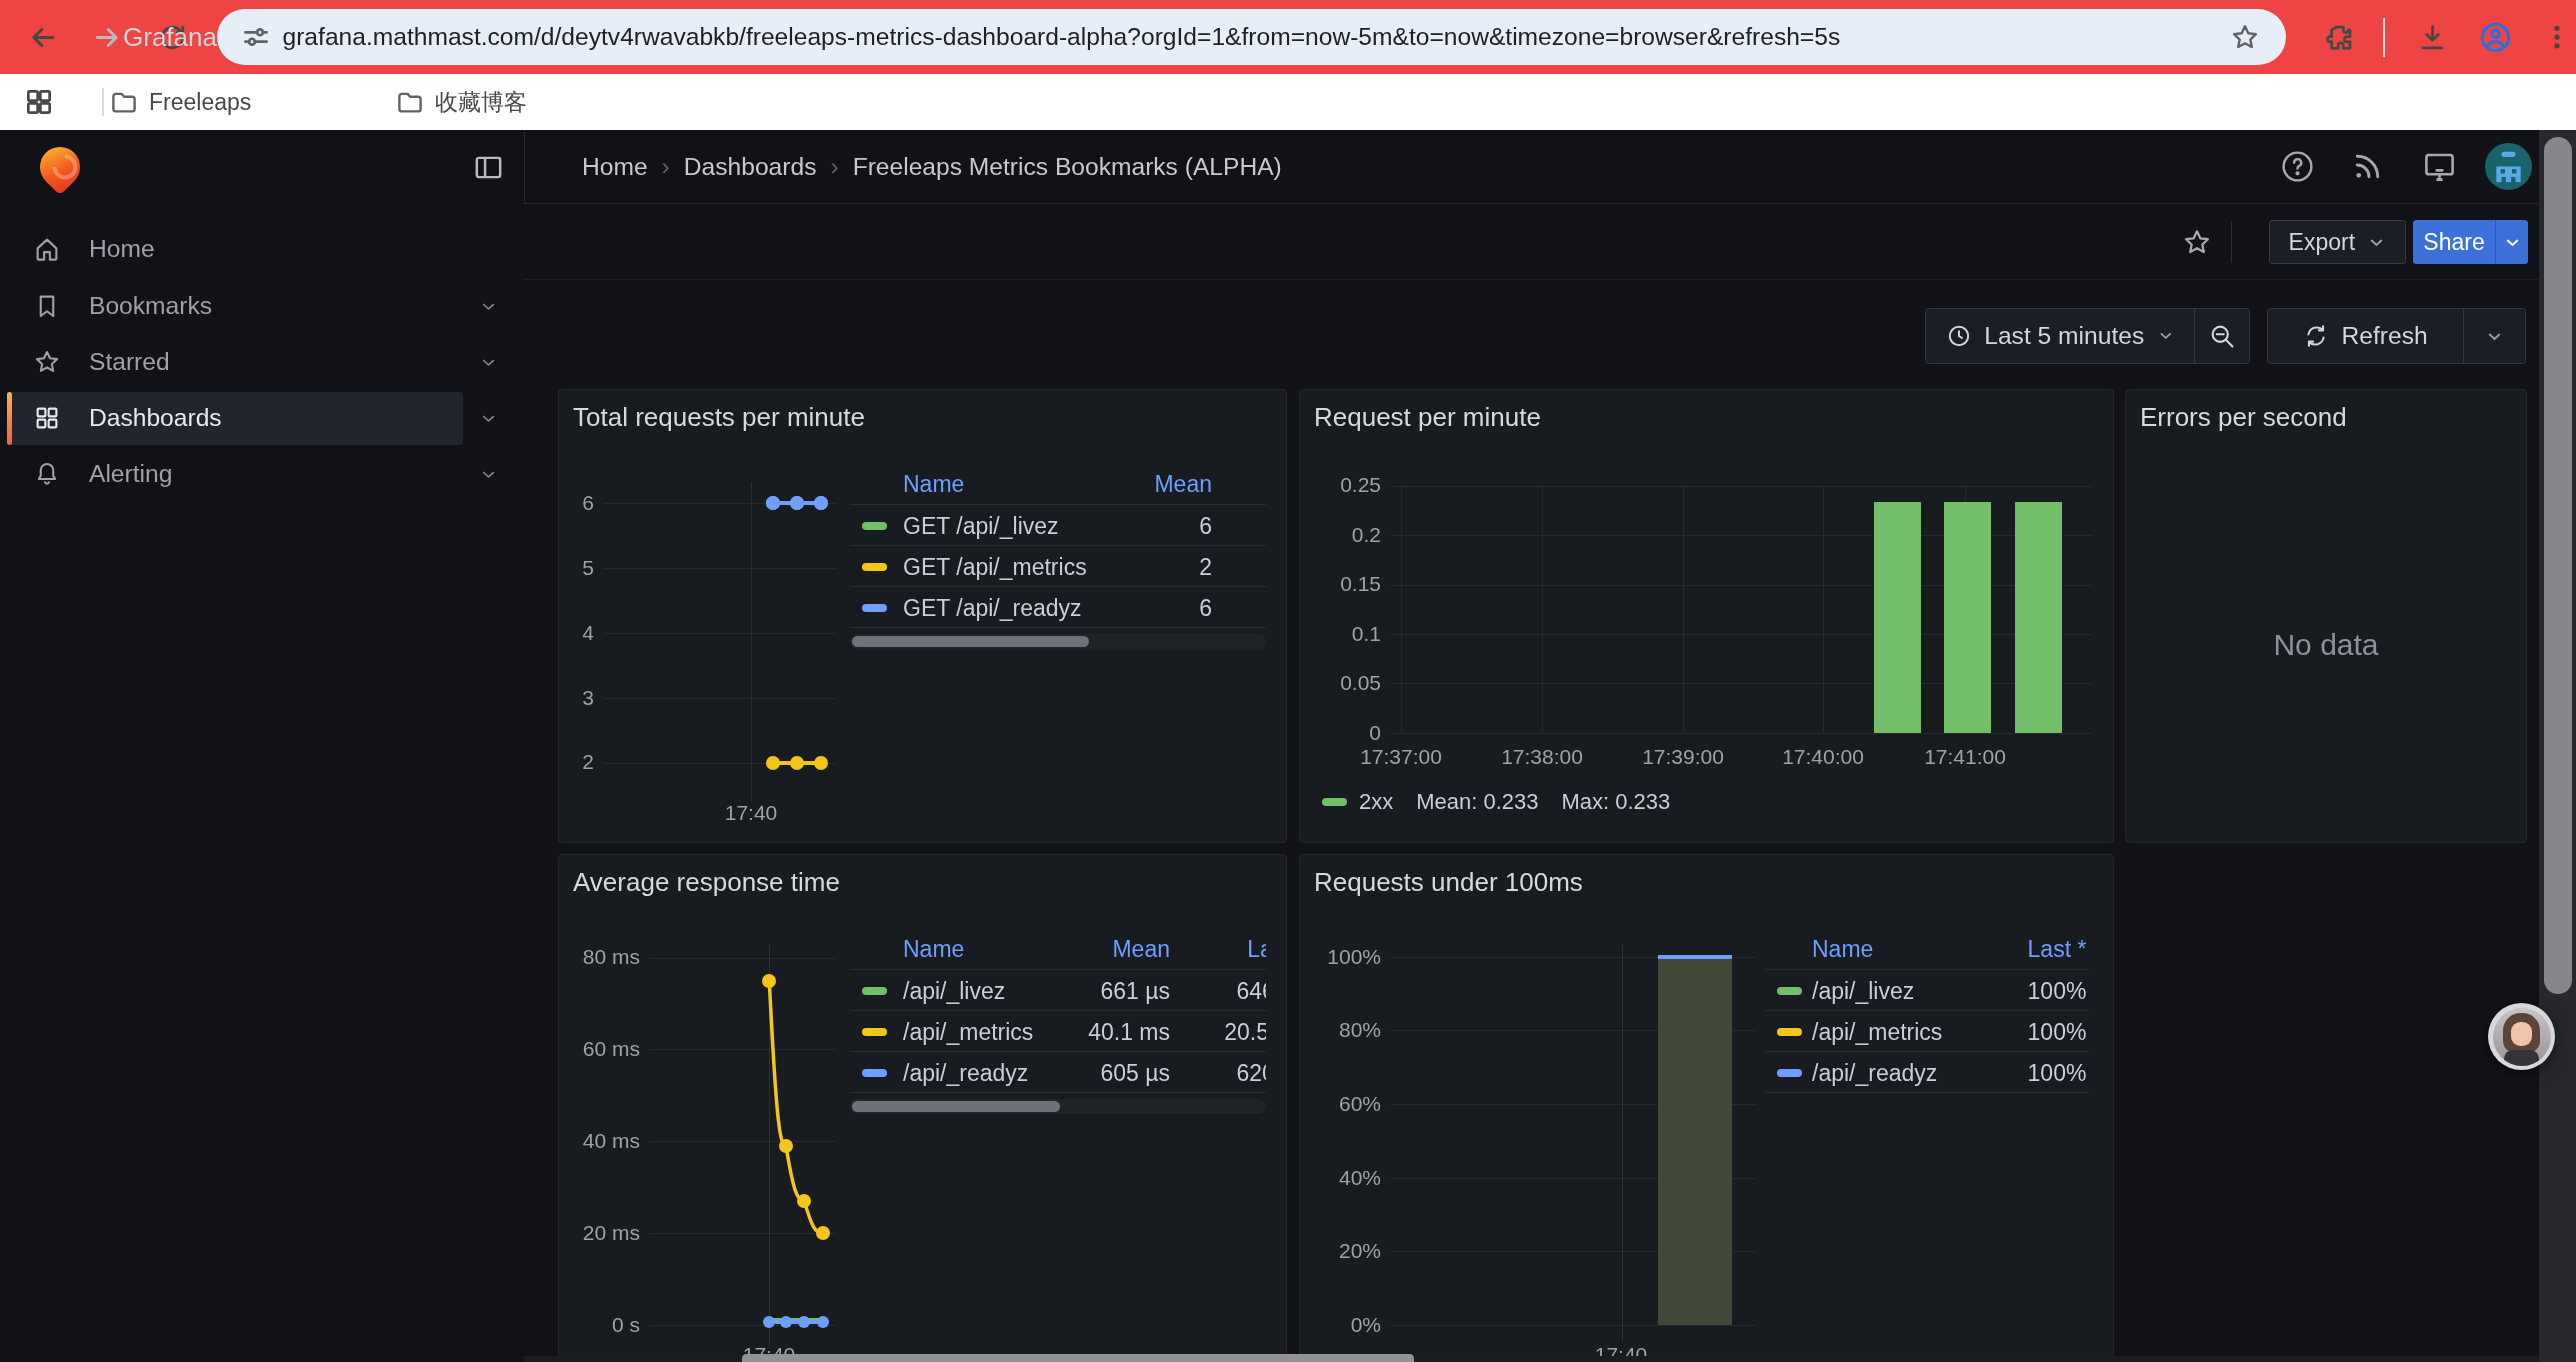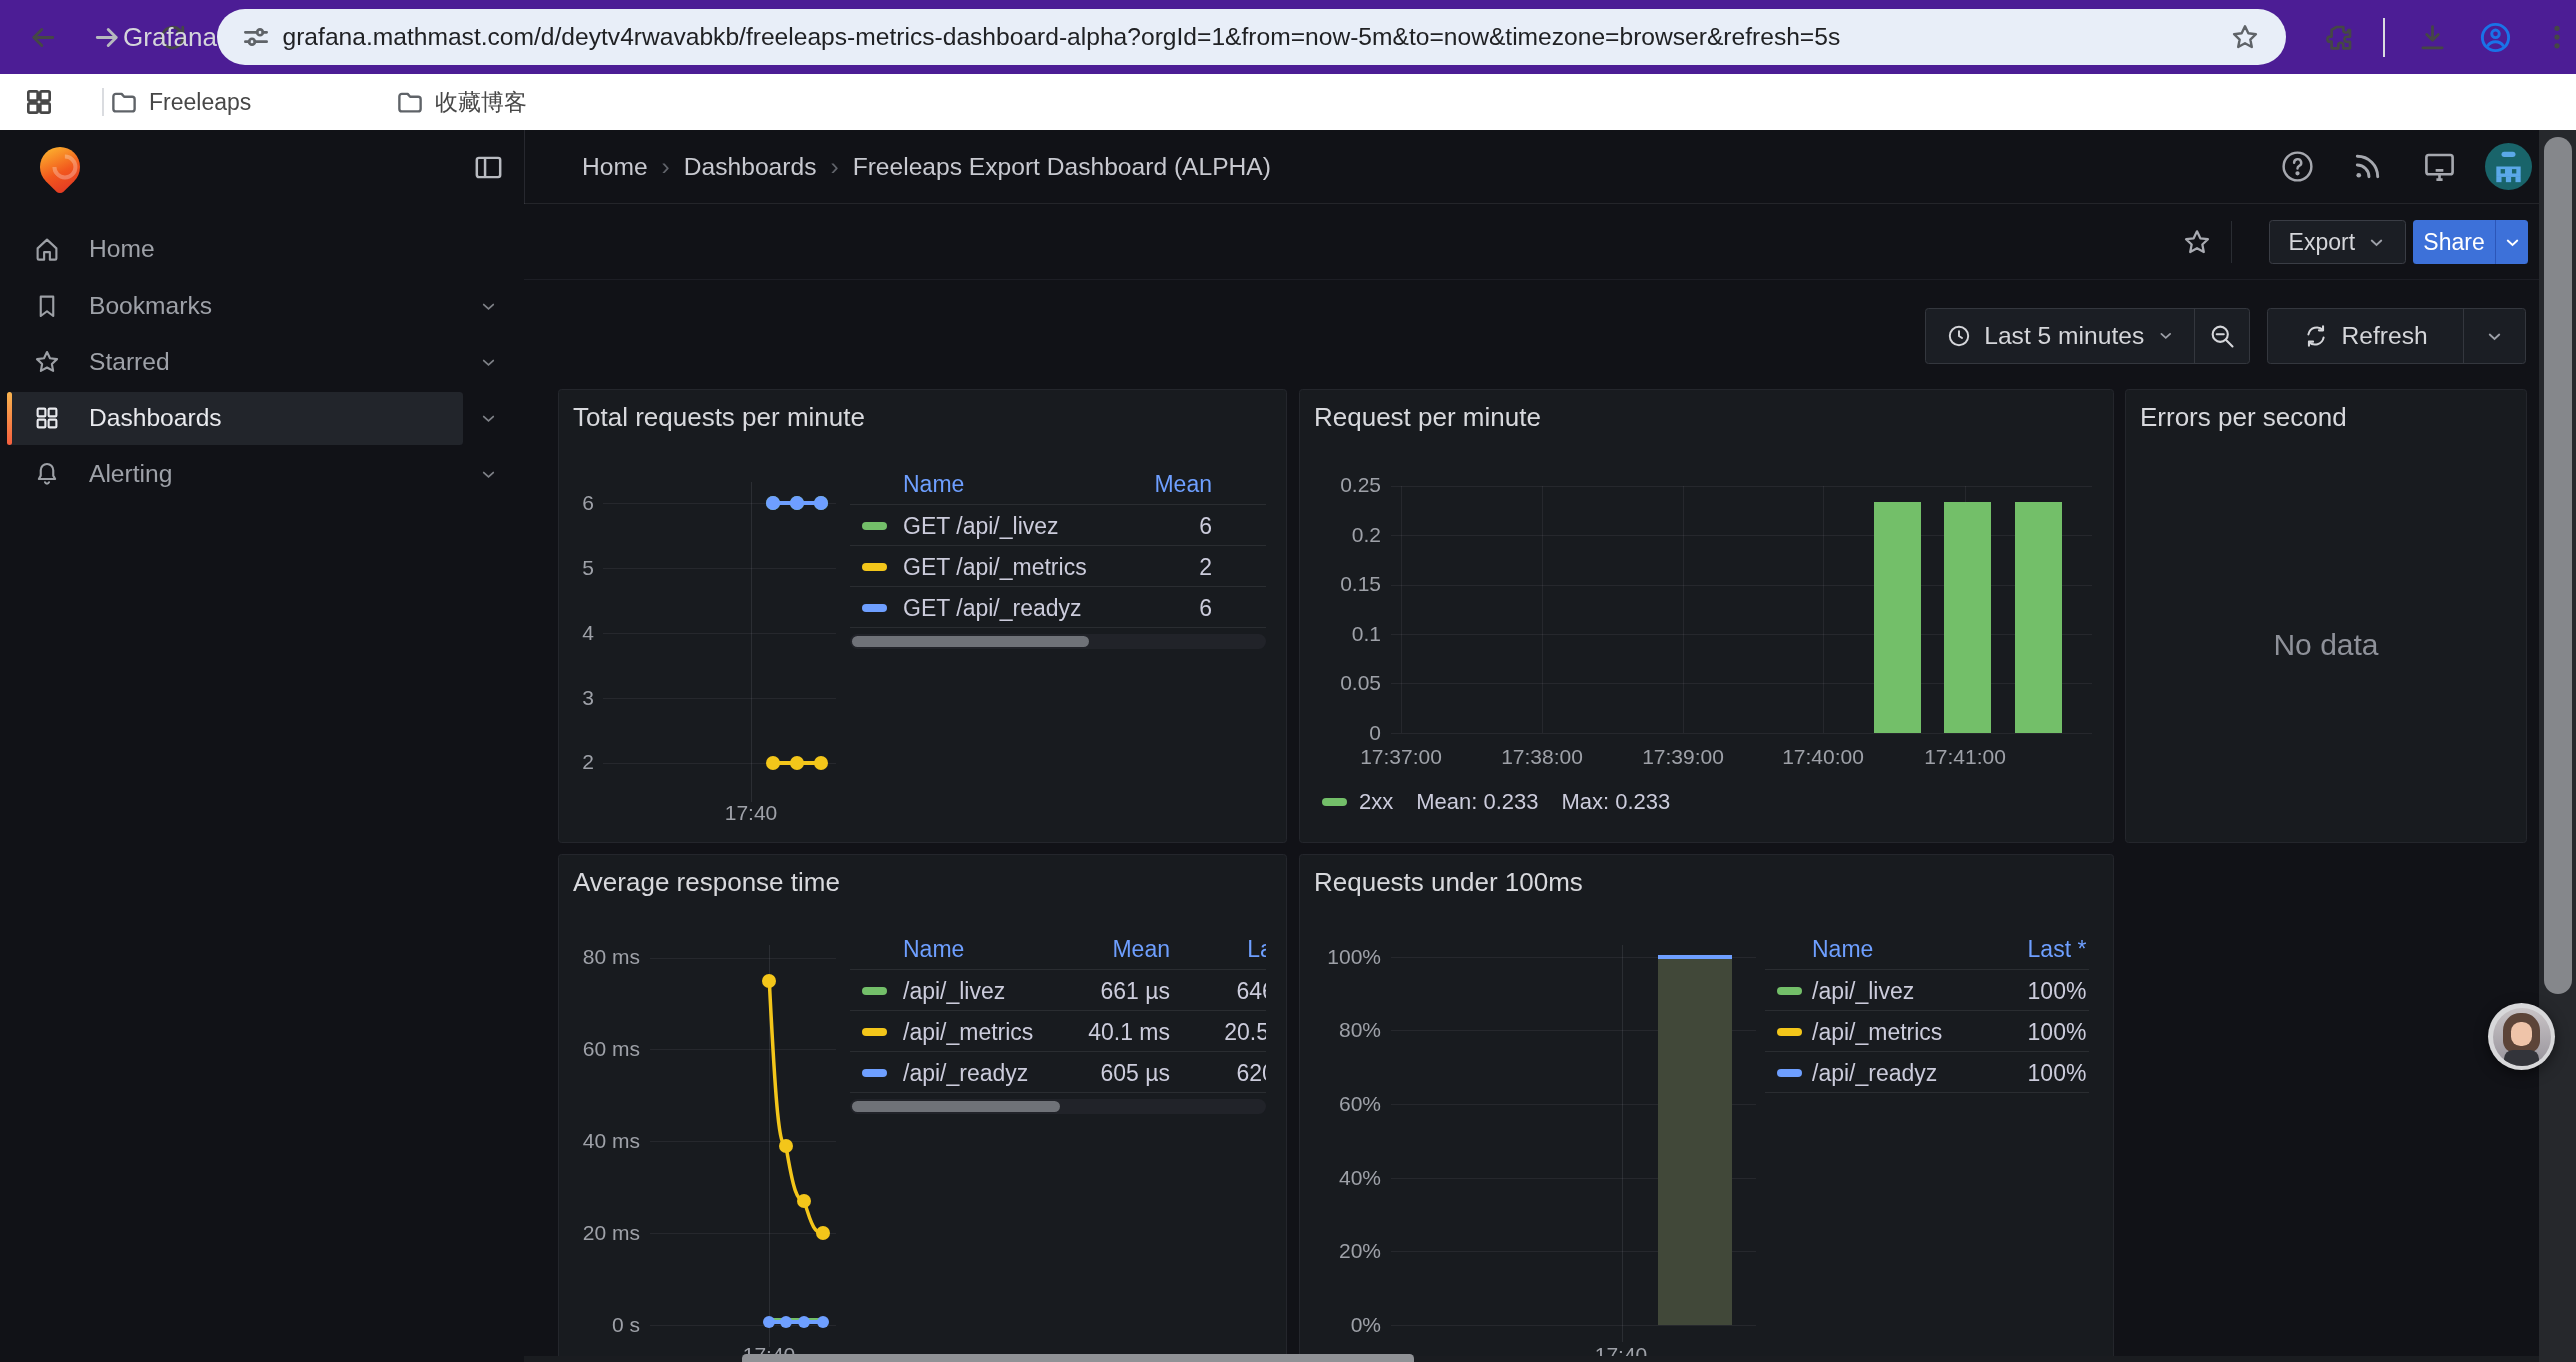--- a/index.html
+++ b/index.html
@@ -5,21 +5,21 @@
   * { margin:0; padding:0; box-sizing:border-box; }
   html,body { background:#000; }
   .page {
     position:relative; width:2576px; height:1363px; overflow:hidden;
     background:#111217; font-family:"Liberation Sans", sans-serif;
     -webkit-font-smoothing:antialiased;
   }
   .abs { position:absolute; }
 
   
-  .chrome-toolbar { position:absolute; left:0; top:0; width:2576px; height:74px; background:#4c1d95; }
+  .chrome-toolbar { position:absolute; left:0; top:0; width:2576px; height:74px; background:#ef4444; }
   .chrome-bookmarks { position:absolute; left:0; top:74px; width:2576px; height:56px; background:#ffffff; }
   .nav-btn { position:absolute; width:39px; height:39px; top:17.5px; display:flex; align-items:center; justify-content:center; border-radius:50%; }
   .omnibox {
     position:absolute; left:217px; top:8.8px; width:2069px; height:56px;
     background:#E8EEF8; border-radius:28px; display:flex; align-items:center;
   }
   .omnibox input {
     flex:1; border:none; outline:none; background:transparent;
     font-family:"Liberation Sans",sans-serif; font-size:24.6px; color:#202124; padding-left:10.5px;
   }
@@ -222,21 +222,21 @@
         <rect x="3.5" y="5" width="17" height="14" rx="1.5"></rect>
         <path d="M9.5 5v14"></path>
       </svg>
   </div>
   <div class="abs" style="left:524px; top:130px; width:0.9px; height:74px; background:rgba(204,204,220,0.12);"></div>
   <div class="breadcrumb" id="breadcrumb">
       <span class="crumb">Home</span>
       <span class="crumb-sep">›</span>
       <span class="crumb">Dashboards</span>
       <span class="crumb-sep">›</span>
-      <span class="crumb">Freeleaps Export Dashboard (ALPHA)</span>
+      <span class="crumb">Freeleaps Metrics Bookmarks (ALPHA)</span>
     </div>
 
 
   <div class="hdr-icon" style="left:2278px;">
     <svg width="37" height="37" viewBox="0 0 24 24" fill="none" stroke="#A6A8AF" stroke-width="1.6">
         <circle cx="12" cy="12" r="9"></circle>
         <path d="M9.8 9.5a2.3 2.3 0 1 1 3.3 2.1c-.8.4-1.1.9-1.1 1.7" stroke-linecap="round"></path>
         <circle cx="12" cy="16.4" r="0.6" fill="#A6A8AF"></circle>
       </svg>
   </div>

